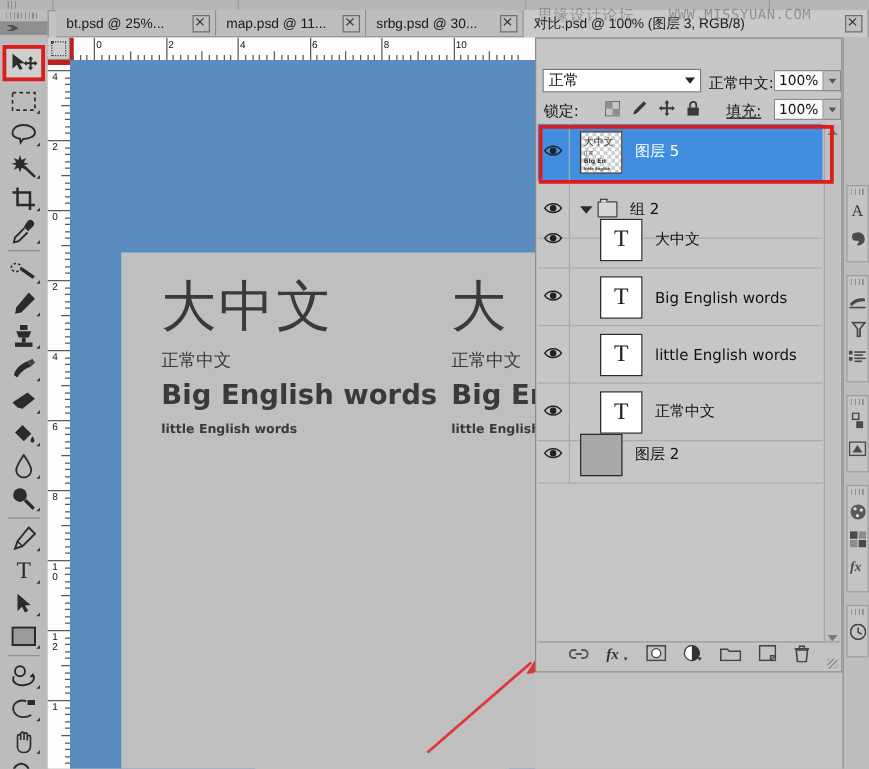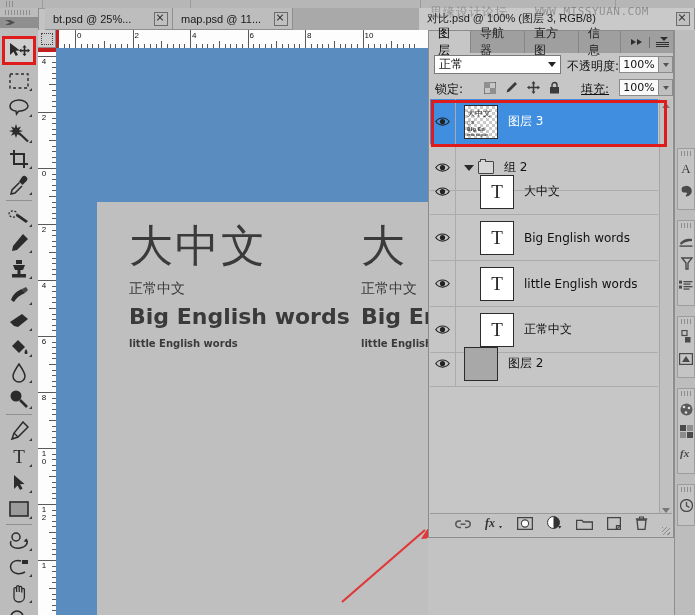--- a/index.html
+++ b/index.html
@@ -200,20 +200,24 @@
     <div class="sep" style="left:615px"></div>
   </div>
 
   <div class="tabbar" id="tabbar">
       <div class="doctab" style="left: 0px; width: 128px;">
         <span class="lbl">bt.psd @ 25%...</span>
         <span class="closeb"></span>
       </div>
       <div class="doctab" style="left: 128px; width: 120px;">
         <span class="lbl">map.psd @ 11...</span>
+        <span class="closeb"></span>
+      </div>
+      <div class="doctab" style="left: 248px; width: 126px;">
+        <span class="lbl">srbg.psd @ 30...</span>
         <span class="closeb"></span>
       </div>
       <div class="doctab active" style="left: 374px; width: 276px;">
         <span class="lbl">对比.psd @ 100% (图层 3, RGB/8)</span>
         <span class="closeb"></span>
       </div>
     </div>
 
   <div class="watermark">
     <div class="wm1">思缘设计论坛</div>
@@ -592,51 +596,27 @@
       <svg class="arrow-svg" width="110" height="90" viewBox="0 0 110 90">
         <line x1="5" y1="85" x2="88" y2="13" stroke="#e03838" stroke-width="2.2"></line>
         <path d="M95 5 L84 22 L90 21.5 L93.5 16 Z" fill="#e03838"></path>
         <path d="M95 5 L85 21 L96 18 Z" fill="#e03838"></path>
       </svg>
     </div>
   </div>
 
   <div class="panel">
 
-    <div class="ptabs" id="ptabs">
-      <div class="ptab-ctrl">
-        <span class="dd-arrows"></span>
-        <span class="pipe"></span>
-        <span class="menuicon">
-          <i class="t"></i>
-            <i class="l" style="top:5px"></i>
-            <i class="l" style="top:7px"></i>
-            <i class="l" style="top:9px"></i>
-        </span>
-      </div>
-    <div class="ptab active" style="left: 0px; width: 42px;">
-          <span>图层</span>
-        </div>
-        <div class="ptab" style="left: 42px; width: 54px;">
-          <span>导航器</span>
-        </div>
-        <div class="ptab" style="left: 96px; width: 54px;">
-          <span>直方图</span>
-        </div>
-        <div class="ptab" style="left: 150px; width: 42px;">
-          <span>信息</span>
-        </div>
-      </div>
 
     <div class="blendrow">
       <div class="blend-select">
         <span class="cv">正常</span>
         <span class="caretd"></span>
       </div>
-      <span class="lbl-cn" style="position:absolute;left:138px;top:5px;">不透明度:</span>
+      <span class="lbl-cn" style="position:absolute;left:138px;top:5px;">正常中文:</span>
       <span class="numfield" style="position:absolute;left:190px;top:3px;">100%</span>
       <span class="spin" style="position:absolute;left:230px;top:3px;">
           <i class="t"></i>
         </span>
     </div>
 
     <div class="lockrow">
       <span class="lbl-cn" style="position:absolute;left:6px;top:4px;">锁定:</span>
       <div class="icons">
         <span>
@@ -677,21 +657,21 @@
                 <path d="M0.8 5.5 C4 0.8 11 0.8 14.2 5.5 C11 10.2 4 10.2 0.8 5.5Z" fill="none" stroke="#222" stroke-width="1.2"></path>
                 <circle cx="7.5" cy="5.5" r="2.6" fill="#222"></circle>
               </svg></span>
           </div>
           <div class="thumb checker">
             <div style="position:absolute;left:2px;top:3px;font-size:8px;color:#333;font-family:'DejaVu Sans',sans-serif;line-height:9px;white-space:nowrap;">大中文</div>
             <div style="position:absolute;left:2px;top:14px;font-size:4px;color:#333;font-family:'DejaVu Sans',sans-serif;line-height:5px;">正常</div>
             <div style="position:absolute;left:2px;top:20px;font-size:5px;color:#333;font-weight:bold;font-family:'DejaVu Sans',sans-serif;line-height:6px;">Big En</div>
             <div style="position:absolute;left:2px;top:27px;font-size:3px;color:#333;font-weight:bold;font-family:'DejaVu Sans',sans-serif;">little English</div>
           </div>
-          <span class="lname">图层 3</span>
+          <span class="lname">图层 5</span>
         </div>
         <div class="lrow" style="top: 46px;">
           <div class="eyecell">
             <span><svg width="15" height="11" viewBox="0 0 15 11">
                 <path d="M0.8 5.5 C4 0.8 11 0.8 14.2 5.5 C11 10.2 4 10.2 0.8 5.5Z" fill="none" stroke="#222" stroke-width="1.2"></path>
                 <circle cx="7.5" cy="5.5" r="2.6" fill="#222"></circle>
               </svg></span>
           </div>
           <i class="disc"></i>
           <div class="foldicon"></div>

